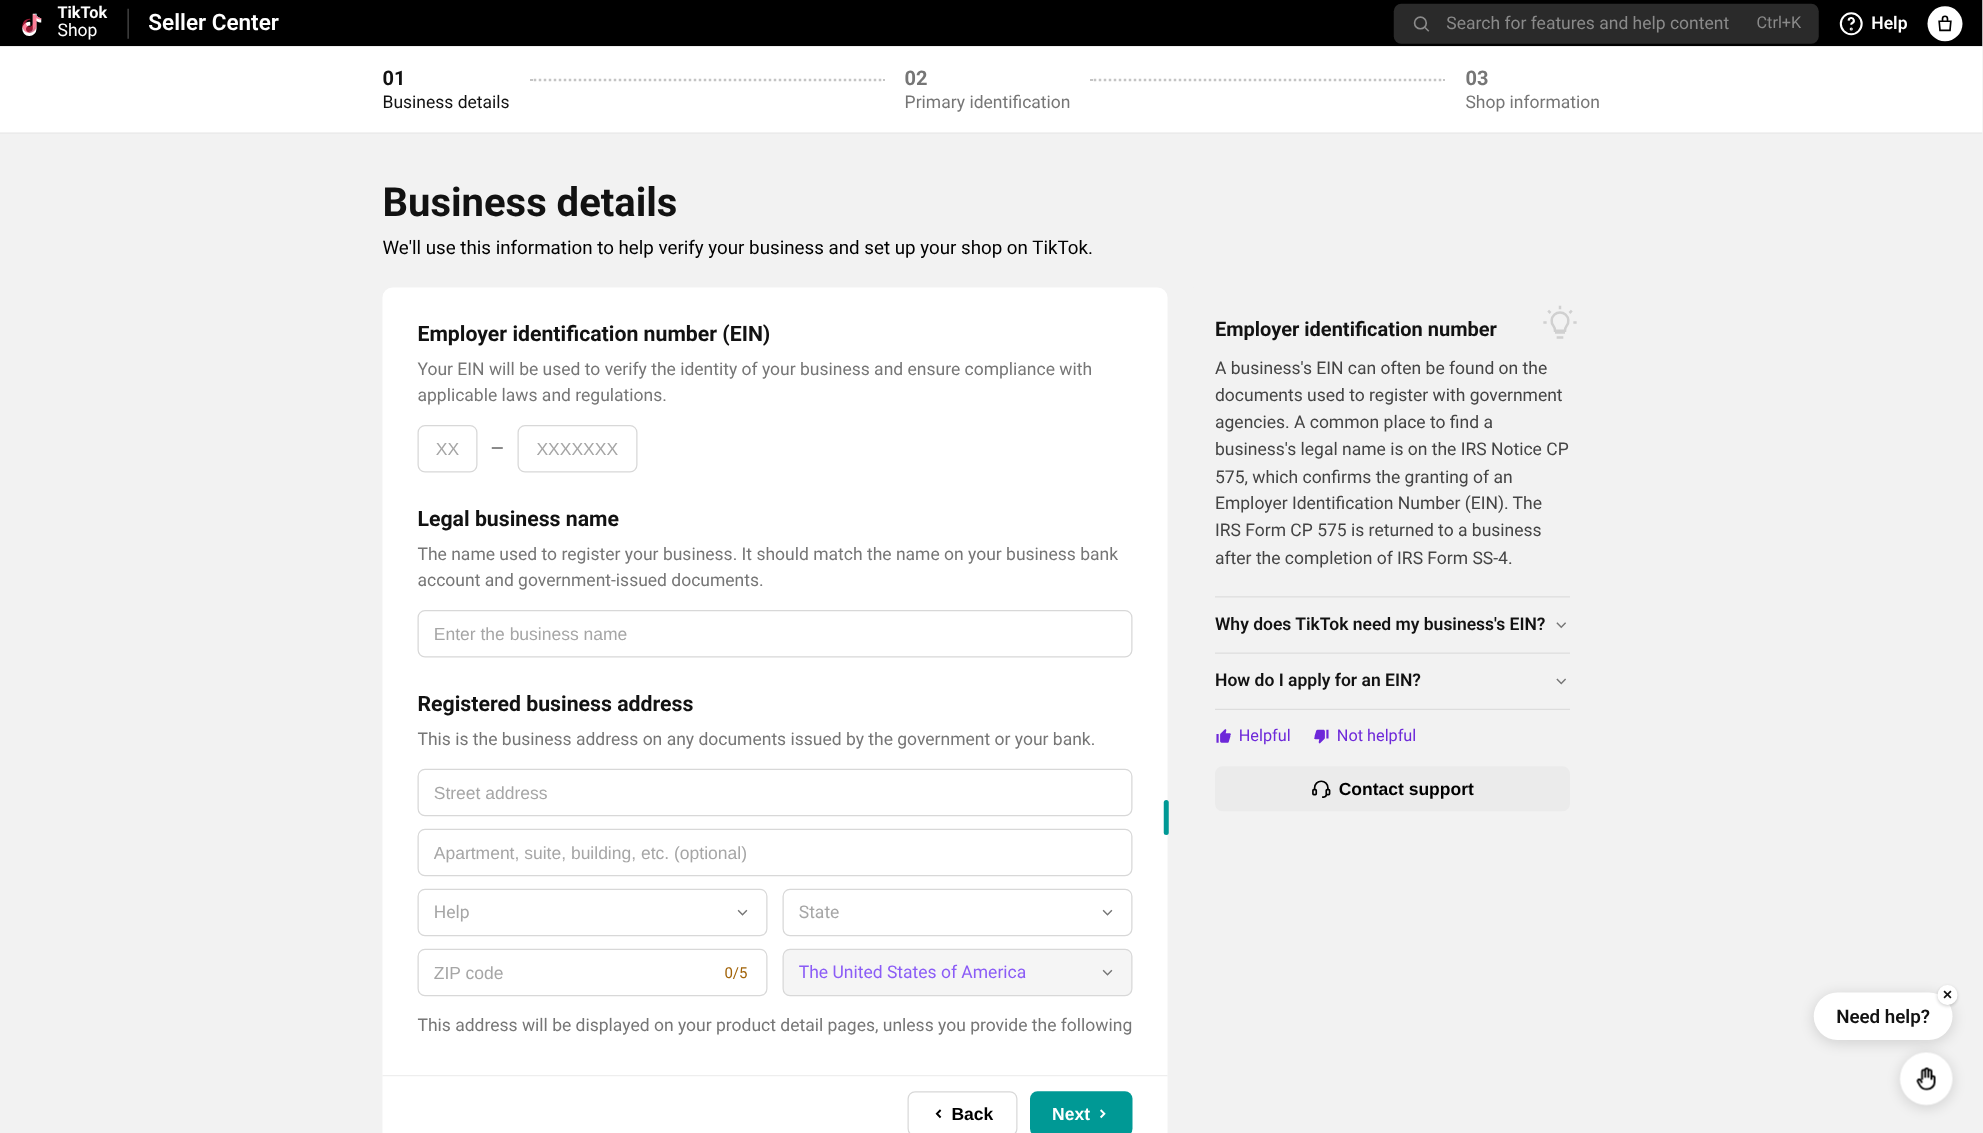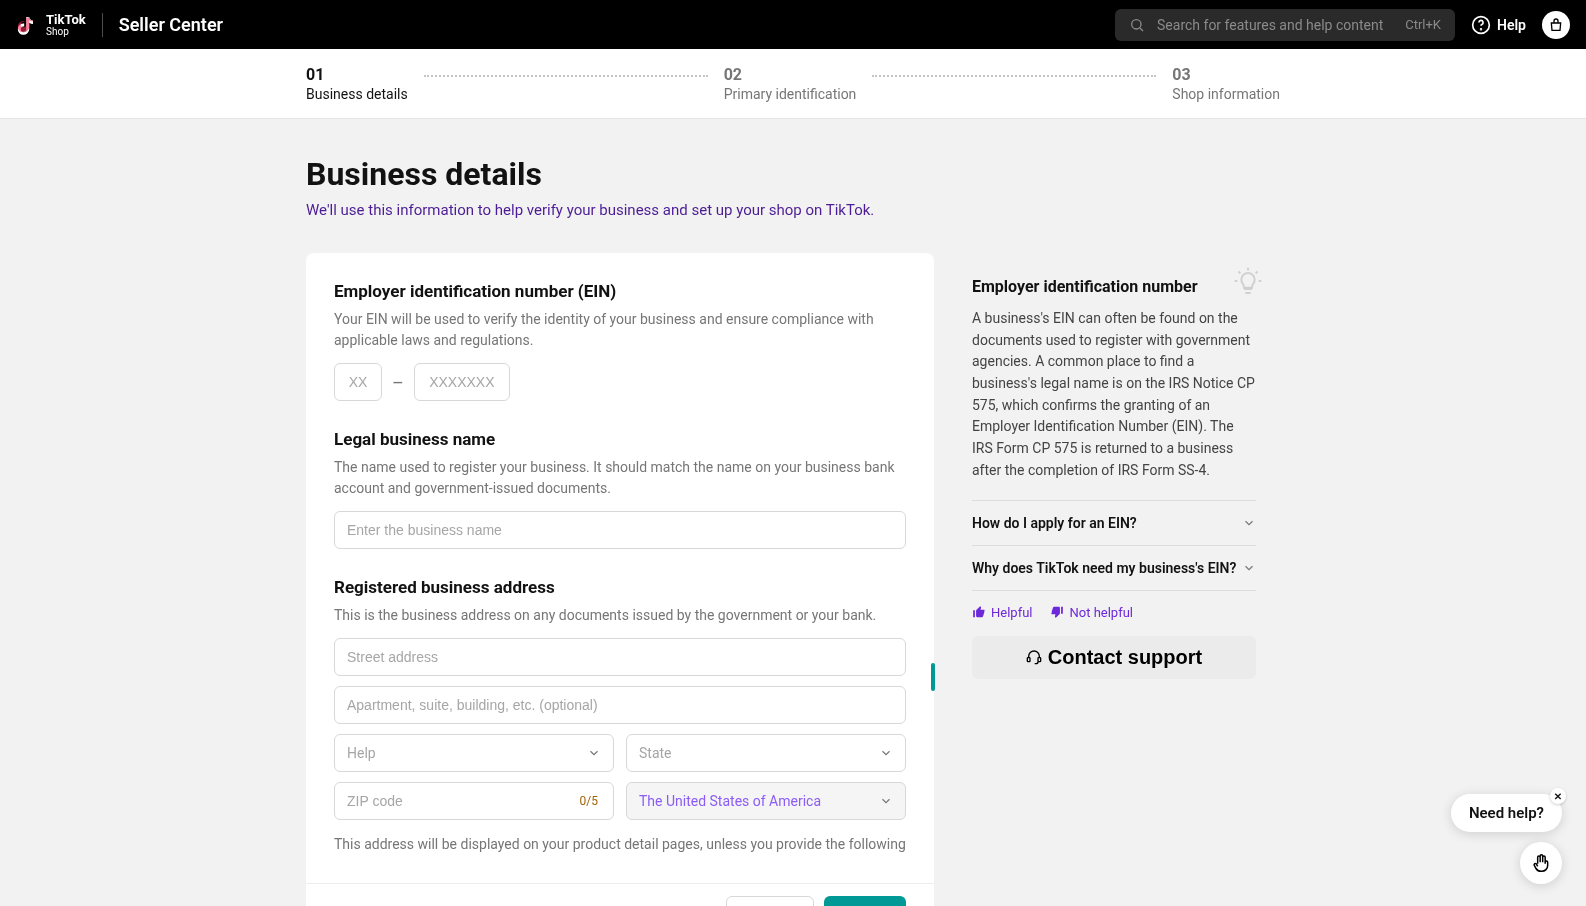--- a/index.html
+++ b/index.html
@@ -1,24 +1,24 @@
 <!DOCTYPE html>
 <html><head>
 <meta charset="utf-8">
 <style>
 * { margin: 0; padding: 0; box-sizing: border-box; }
 body { font-family: -apple-system, BlinkMacSystemFont, "Segoe UI", Roboto, Helvetica, Arial, sans-serif; background: #f2f2f2; color: #121212; }
 
 
-.header { background: #000; height: 49px; display: flex; align-items: center; padding: 0 16px; justify-content: space-between; }
+.header { background: #000; height: 37px; display: flex; align-items: center; padding: 0 16px; justify-content: space-between; }
 .header-left { display: flex; align-items: center; gap: 16px; }
 .logo-group { display: flex; align-items: center; gap: 6px; }
 .tiktok-logo { width: 24px; height: 24px; }
 .logo-text { color: #fff; font-weight: 700; font-size: 13px; line-height: 1; }
-.logo-sub { color: #fff; font-size: 10px; display: block; }
+.logo-sub { color: #fff; font-size: 14px; display: block; }
 .divider-v { width: 1px; height: 24px; background: rgba(255,255,255,0.3); }
 .seller-center { color: #fff; font-size: 18px; font-weight: 600; }
 .header-right { display: flex; align-items: center; gap: 16px; }
 .search-box { background: #2a2a2a; border-radius: 6px; display: flex; align-items: flex-start; padding: 8px 14px; gap: 12px; width: 340px; }
 .search-icon { color: #8a8a8a; }
 .search-placeholder { color: #8a8a8a; font-size: 14px; flex: 1; }
 .search-kbd { color: #8a8a8a; font-size: 13px; }
 .help-link { display: flex; align-items: center; gap: 6px; color: #fff; cursor: pointer; }
 .help-icon { width: 20px; height: 20px; }
 .help-text { font-size: 14px; font-weight: 600; }
@@ -29,21 +29,21 @@
 .progress-inner { max-width: 974px; margin: 0 auto; display: flex; align-items: flex-start; }
 .step { display: flex; flex-direction: column; }
 .step-num { font-size: 16px; font-weight: 700; }
 .step-label { font-size: 14px; margin-top: 2px; }
 .step.inactive .step-num, .step.inactive .step-label { color: #767676; }
 .dots { flex: 1; border-top: 2px dotted #c4c4c4; margin: 10px 16px 0 16px; }
 
 
 .content-wrap { max-width: 974px; margin: 0 auto; padding: 36px 0 0 0; }
 .page-title { font-size: 32px; font-weight: 700; margin-bottom: 8px; }
-.page-subtitle { font-size: 15px; color: #4c1d95; margin-bottom: 34px; }
+.page-subtitle { font-size: 15px; color: #000000; margin-bottom: 23px; }
 
 .columns { display: flex; gap: 14px; align-items: flex-start; }
 
 
 .form-card { background: #fff; border-radius: 8px; padding: 28px 28px 0 28px; flex: 1; position: relative; }
 .section { margin-bottom: 28px; }
 .section-title { font-size: 17px; font-weight: 700; margin-bottom: 8px; }
 .section-desc { font-size: 14px; color: #767676; margin-bottom: 12px; line-height: 1.5; }
 .input { width: 100%; border: 1px solid #d8d8d8; border-radius: 6px; padding: 10px 12px; font-size: 14px; outline: none; }
 .input::placeholder { color: #a6a6a6; }
@@ -65,21 +65,21 @@
 
 .help-card { background: #f2f2f2; border-radius: 8px; padding: 24px 24px 18px 24px; width: 332px; position: relative; }
 .bulb { position: absolute; right: 16px; top: 12px; color: #d0d0d0; }
 .help-title { font-size: 16px; font-weight: 700; margin-bottom: 12px; }
 .help-body { font-size: 14px; color: #444; line-height: 1.55; }
 .help-divider { border: none; border-top: 1px solid #ddd; margin: 18px 0 0 0; }
 .accordion { display: flex; justify-content: space-between; align-items: center; padding: 14px 0; font-size: 14px; font-weight: 600; cursor: pointer; border-bottom: 1px solid #ddd; }
 .accordion:last-of-type { border-bottom: none; }
 .feedback { display: flex; gap: 18px; margin-top: 14px; }
 .fb-btn { display: flex; align-items: center; gap: 5px; color: #6d28d9; font-size: 13px; cursor: pointer; }
-.contact-btn { width: 100%; margin-top: 16px; padding: 10px; background: #ebebeb; border: none; border-radius: 6px; font-size: 20px; font-weight: 600; display: flex; align-items: center; justify-content: center; gap: 6px; cursor: pointer; }
+.contact-btn { width: 100%; margin-top: 16px; padding: 10px; background: #ebebeb; border: none; border-radius: 6px; font-size: 14px; font-weight: 600; display: flex; align-items: center; justify-content: center; gap: 6px; cursor: pointer; }
 .btn { padding: 9px 18px; border-radius: 6px; font-size: 14px; font-weight: 600; cursor: pointer; display: flex; align-items: center; gap: 4px; }
 .btn-back { background: #fff; border: 1px solid #d8d8d8; }
 .btn-next { background: #009995; color: #fff; border: none; }
 
 
 .float-help { position: fixed; right: 24px; bottom: 74px; background: #fff; border-radius: 22px; padding: 10px 18px; font-size: 15px; font-weight: 600; box-shadow: 0 2px 12px rgba(0,0,0,0.15); }
 .float-close { position: absolute; right: -4px; top: -6px; width: 16px; height: 16px; border-radius: 50%; background: #fff; font-size: 10px; display: flex; align-items: center; justify-content: center; box-shadow: 0 1px 3px rgba(0,0,0,0.2); cursor: pointer; }
 .float-hand { position: fixed; right: 24px; bottom: 22px; width: 42px; height: 42px; border-radius: 50%; background: #fff; box-shadow: 0 2px 12px rgba(0,0,0,0.15); display: flex; align-items: center; justify-content: center; cursor: pointer; }
 </style>
 </head>
@@ -231,27 +231,27 @@
     <div class="help-card">
       <svg class="bulb" width="32" height="32" viewBox="0 0 24 24" fill="none" stroke="currentColor" stroke-width="1.5">
           <path d="M12 2v2M4.9 4.9l1.4 1.4M2 12h2M19.1 4.9l-1.4 1.4M22 12h-2"></path>
           <path d="M9 18h6M10 21h4"></path>
           <path d="M8 14a5 5 0 1 1 8 0c-.7.9-1 1.5-1 3H9c0-1.5-.3-2.1-1-3z"></path>
         </svg>
       <div class="help-title">Employer identification number</div>
       <div class="help-body">A business's EIN can often be found on the documents used to register with government agencies. A common place to find a business's legal name is on the IRS Notice CP 575, which confirms the granting of an Employer Identification Number (EIN). The IRS Form CP 575 is returned to a business after the completion of IRS Form SS-4.</div>
       <hr class="help-divider">
       <div class="accordion">
-        <span>How do I apply for an EIN?</span>
+        <span>Why does TikTok need my business's EIN?</span>
         <svg width="14" height="14" viewBox="0 0 24 24" fill="none" stroke="#767676" stroke-width="2">
             <polyline points="6 9 12 15 18 9"></polyline>
           </svg>
       </div>
       <div class="accordion">
-        <span>Why does TikTok need my business's EIN?</span>
+        <span>How do I apply for an EIN?</span>
         <svg width="14" height="14" viewBox="0 0 24 24" fill="none" stroke="#767676" stroke-width="2">
             <polyline points="6 9 12 15 18 9"></polyline>
           </svg>
       </div>
       <div class="feedback">
         <div class="fb-btn">
           <svg width="14" height="14" viewBox="0 0 24 24" fill="currentColor">
               <path d="M2 21h3V9H2v12zM22 10c0-1.1-.9-2-2-2h-5.3l.8-3.8V4c0-.4-.2-.8-.4-1.1L14 2l-6.6 6.6C7.2 8.8 7 9.4 7 10v9c0 1.1.9 2 2 2h8c.8 0 1.5-.5 1.8-1.2l2.2-7c.1-.2.1-.5.1-.8v-2z"></path>
             </svg>
           <span>Helpful</span>

